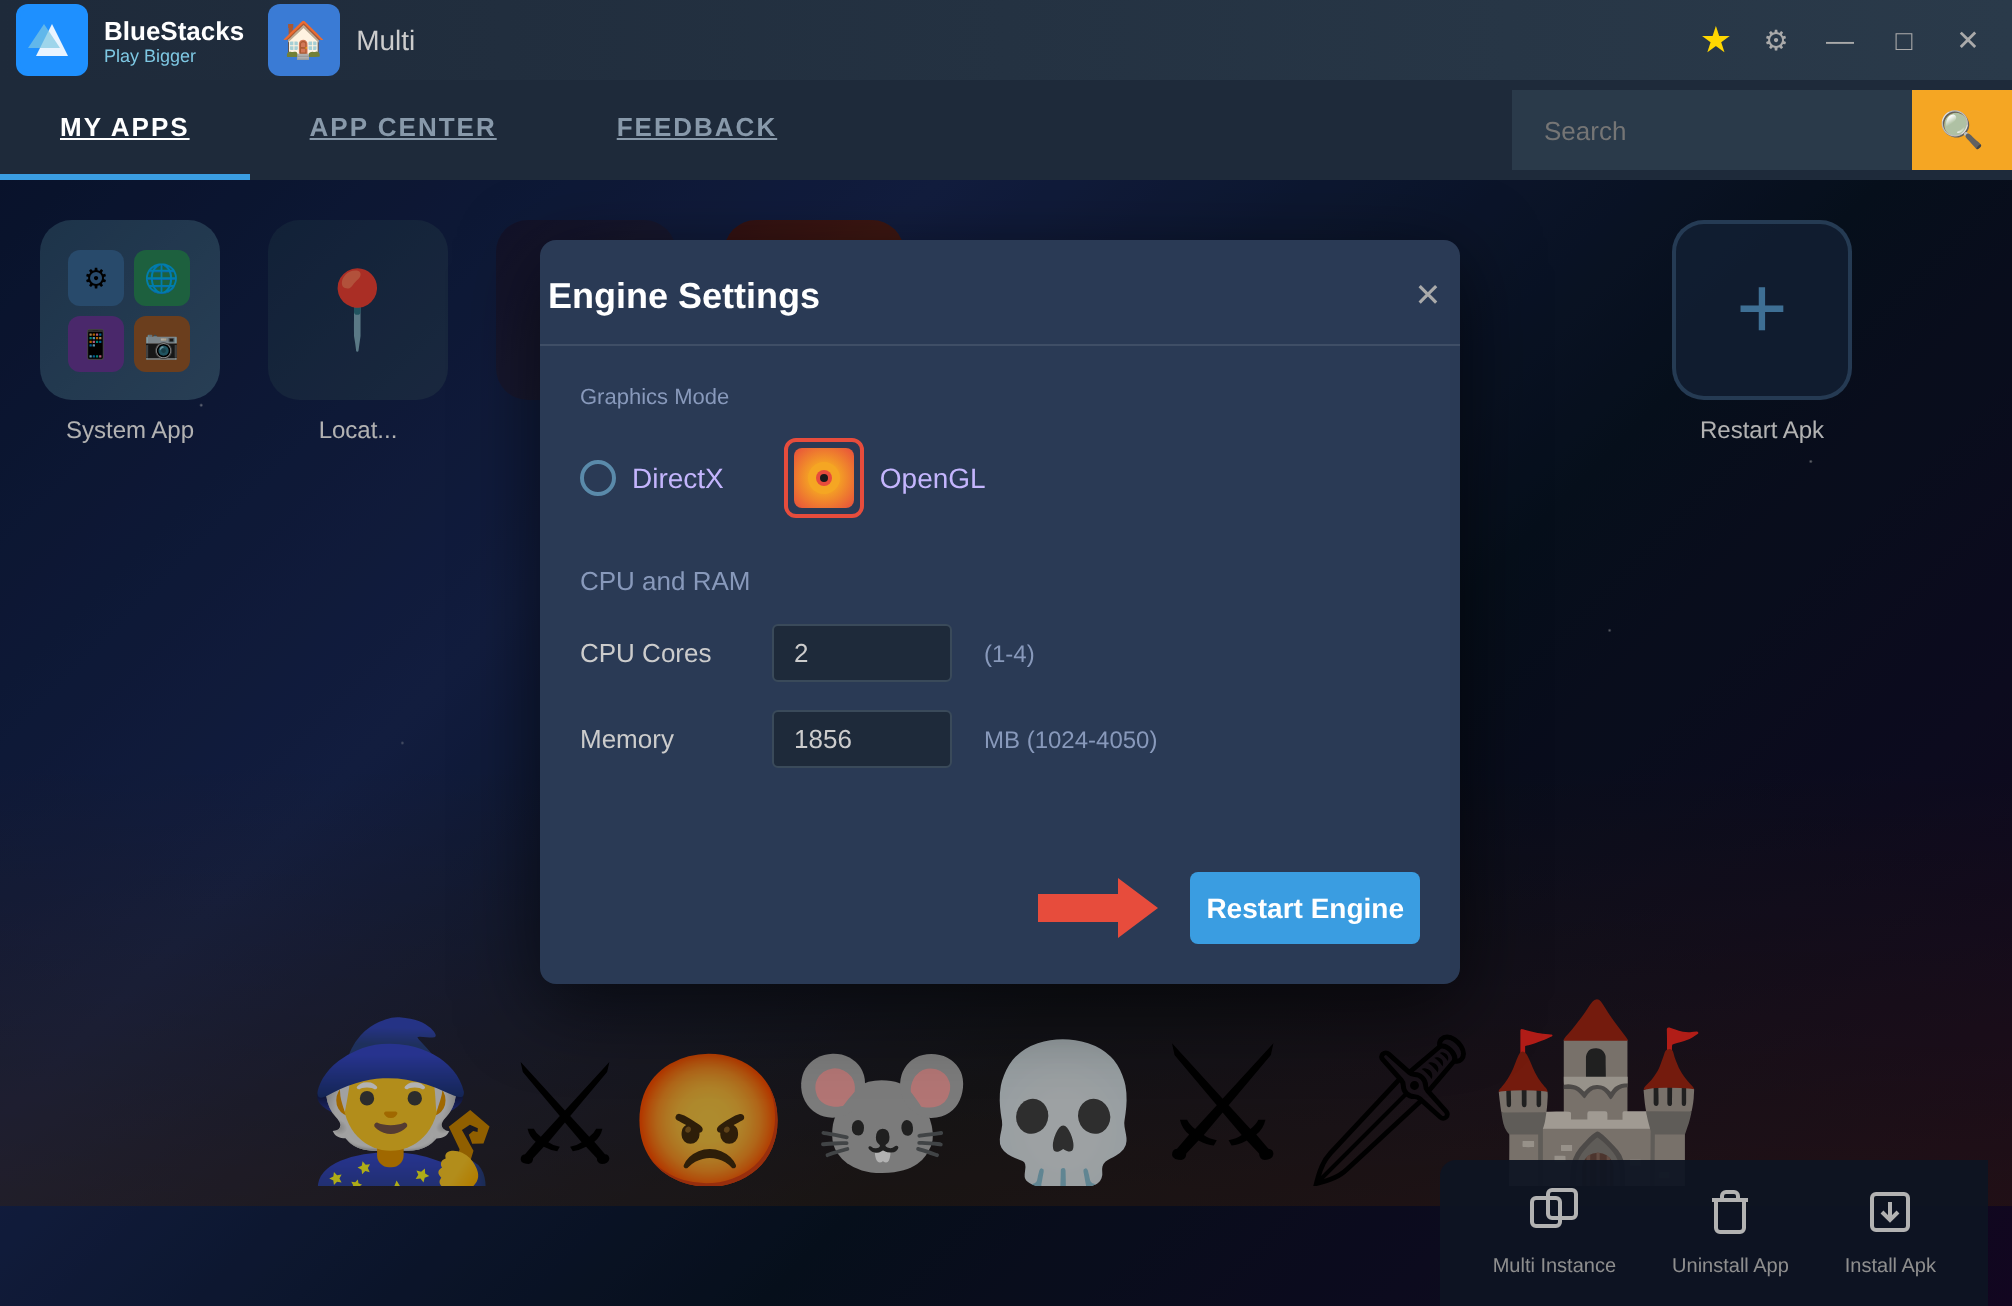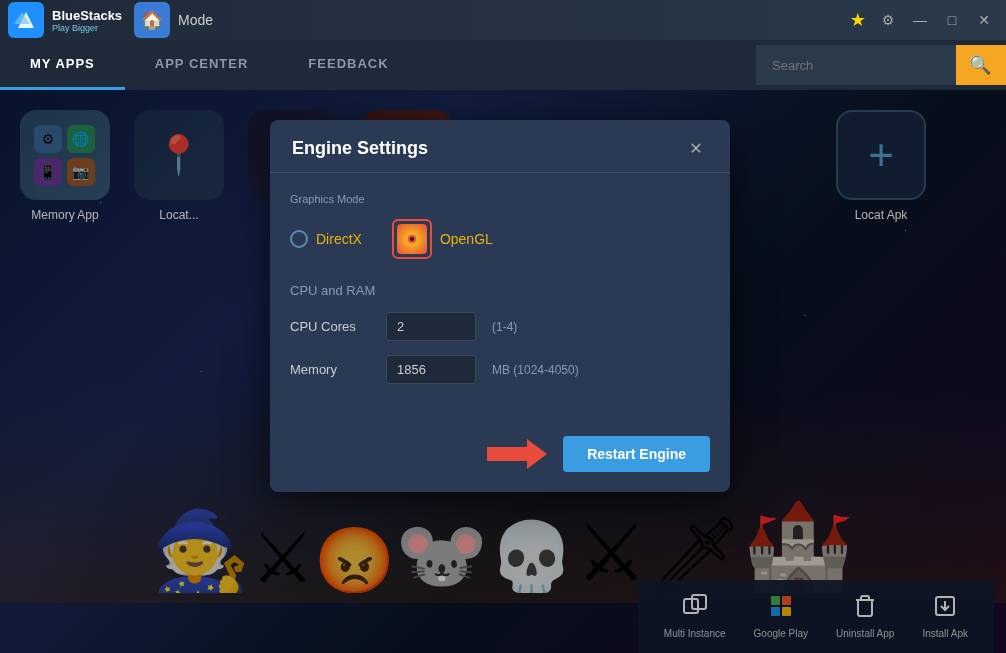--- a/index.html
+++ b/index.html
@@ -99,20 +99,21 @@
       align-items: center;
       justify-content: center;
       padding: 0 30px;
       color: #8899aa;
       font-size: 13px;
       font-weight: 600;
       letter-spacing: 1px;
       cursor: pointer;
       border-bottom: 3px solid transparent;
       text-transform: uppercase;
+      text-decoration: underline;
     }
     .nav-tab.active {
       color: #ffffff;
       border-bottom: 3px solid #3a9de1;
     }
     .nav-search {
       display: flex;
       align-items: center;
       margin-left: auto;
       padding-right: 0;
@@ -289,21 +290,21 @@
       border-radius: 8px;
       width: 460px;
       padding: 0;
       box-shadow: 0 10px 40px rgba(0,0,0,0.6);
       position: relative;
     }
     .modal-header {
       display: flex;
       align-items: center;
       justify-content: space-between;
-      padding: 16px 22px 12px;
+      padding: 16px 4px 12px;
       border-bottom: 1px solid rgba(255,255,255,0.1);
     }
     .modal-title {
       color: white;
       font-size: 18px;
       font-weight: 600;
     }
     .modal-close {
       width: 24px;
       height: 24px;
@@ -338,21 +339,21 @@
     .radio-circle {
       width: 18px;
       height: 18px;
       border-radius: 50%;
       border: 2px solid #5a8aaa;
       display: flex;
       align-items: center;
       justify-content: center;
     }
     .radio-label {
-      color: #eab308;
+      color: #c4b5fd;
       font-size: 14px;
     }
     
     .opengl-icon-wrapper {
       border: 2px solid #e74c3c;
       border-radius: 6px;
       padding: 3px;
       display: flex;
       align-items: center;
       justify-content: center;
@@ -410,21 +411,21 @@
     .arrow-container {
       display: flex;
       align-items: center;
       gap: 8px;
     }
     .restart-btn {
       background: #3a9de1;
       color: white;
       border: none;
       border-radius: 4px;
-      padding: 10px 24px;
+      padding: 10px 8px;
       font-size: 14px;
       font-weight: 600;
       cursor: pointer;
     }
 
     
     .game-bg {
       position: absolute;
       bottom: 50px;
       left: 0;
@@ -451,21 +452,21 @@
         <polygon points="8,24 16,8 24,24" fill="white" opacity="0.9"></polygon>
         <polygon points="4,20 12,8 20,20" fill="#7ec8e3" opacity="0.7"></polygon>
       </svg>
     </div>
     <div class="logo-text">
       <span class="brand">BlueStacks</span>
       <span class="slogan">Play Bigger</span>
     </div>
   </div>
   <div class="window-icon">🏠</div>
-  <span class="window-title">Mode</span>
+  <span class="window-title">Multi</span>
   <div class="title-bar-spacer"></div>
   <div class="title-bar-controls">
     <span class="tb-star">★</span>
     <span class="tb-btn">⚙</span>
     <span class="tb-btn">—</span>
     <span class="tb-btn">□</span>
     <span class="tb-btn close">✕</span>
   </div>
 </div>
 
@@ -490,21 +491,21 @@
   <div class="bg-image"></div>
 
   <div class="apps-grid">
     <div class="app-item">
       <div class="app-icon-box system-app">
         <div class="app-icon-sub" style="background:#3a6a9a;">⚙</div>
         <div class="app-icon-sub" style="background:#2a8a5a;">🌐</div>
         <div class="app-icon-sub" style="background:#6a3a9a;">📱</div>
         <div class="app-icon-sub" style="background:#9a5a2a;">📷</div>
       </div>
-      <span class="app-label">Memory App</span>
+      <span class="app-label">System App</span>
     </div>
     <div class="app-item">
       <div class="app-icon-box location" style="background:linear-gradient(135deg,#1a3050,#253a5a);">
         <span style="font-size:38px;">📍</span>
       </div>
       <span class="app-label">Locat...</span>
     </div>
     <div class="app-item">
       <div class="app-icon-box" style="background:linear-gradient(135deg,#1a1a3a,#2a2a4a); border-radius:16px;">
         <span style="font-size:38px;">🎮</span>
@@ -516,21 +517,21 @@
         <span style="font-size:38px;">⚔</span>
       </div>
       <span class="app-label"></span>
     </div>
   </div>
 
   <div class="choose-apk-item">
     <div class="app-icon-box choose-apk">
       <span style="font-size:44px; color:#5a9fd4; font-weight:200;">+</span>
     </div>
-    <span class="app-label">Locat Apk</span>
+    <span class="app-label">Restart Apk</span>
   </div>
 
   <div class="game-bg"></div>
 
   <div style="position:absolute; bottom:60px; left:0; right:0; height:180px; z-index:2; display:flex; align-items:flex-end; justify-content:center; gap:0; overflow:hidden;">
     <div style="font-size:80px; line-height:1;">🧙</div>
     <div style="font-size:70px; line-height:1;">⚔</div>
     <div style="font-size:65px; line-height:1;">😡</div>
     <div style="font-size:75px; line-height:1;">🐭</div>
     <div style="font-size:70px; line-height:1;">💀</div>
@@ -605,31 +606,20 @@
         <svg width="24" height="24" viewBox="0 0 24 24">
           <rect x="1" y="5" width="14" height="14" rx="2" fill="none" stroke="white" stroke-width="2"></rect>
           <rect x="9" y="1" width="14" height="14" rx="2" fill="none" stroke="white" stroke-width="2"></rect>
         </svg>
       </div>
       <span class="toolbar-label">Multi Instance</span>
     </div>
     <div class="toolbar-item">
       <div class="toolbar-icon">
         <svg width="24" height="24" viewBox="0 0 24 24">
-          <rect x="2" y="2" width="9" height="9" rx="1" fill="#4CAF50"></rect>
-          <rect x="13" y="2" width="9" height="9" rx="1" fill="#FF5722"></rect>
-          <rect x="2" y="13" width="9" height="9" rx="1" fill="#2196F3"></rect>
-          <rect x="13" y="13" width="9" height="9" rx="1" fill="#FFC107"></rect>
-        </svg>
-      </div>
-      <span class="toolbar-label">Google Play</span>
-    </div>
-    <div class="toolbar-item">
-      <div class="toolbar-icon">
-        <svg width="24" height="24" viewBox="0 0 24 24">
           <polyline points="3,6 5,6 21,6" fill="none" stroke="white" stroke-width="2"></polyline>
           <path d="M19,6V20a2,2 0 0,1-2,2H7a2,2 0 0,1-2-2V6M8,6V4a2,2 0 0,1 2-2h4a2,2 0 0,1 2,2v2" fill="none" stroke="white" stroke-width="2"></path>
         </svg>
       </div>
       <span class="toolbar-label">Uninstall App</span>
     </div>
     <div class="toolbar-item">
       <div class="toolbar-icon">
         <svg width="24" height="24" viewBox="0 0 24 24">
           <rect x="3" y="3" width="18" height="18" rx="2" fill="none" stroke="white" stroke-width="2"></rect>

